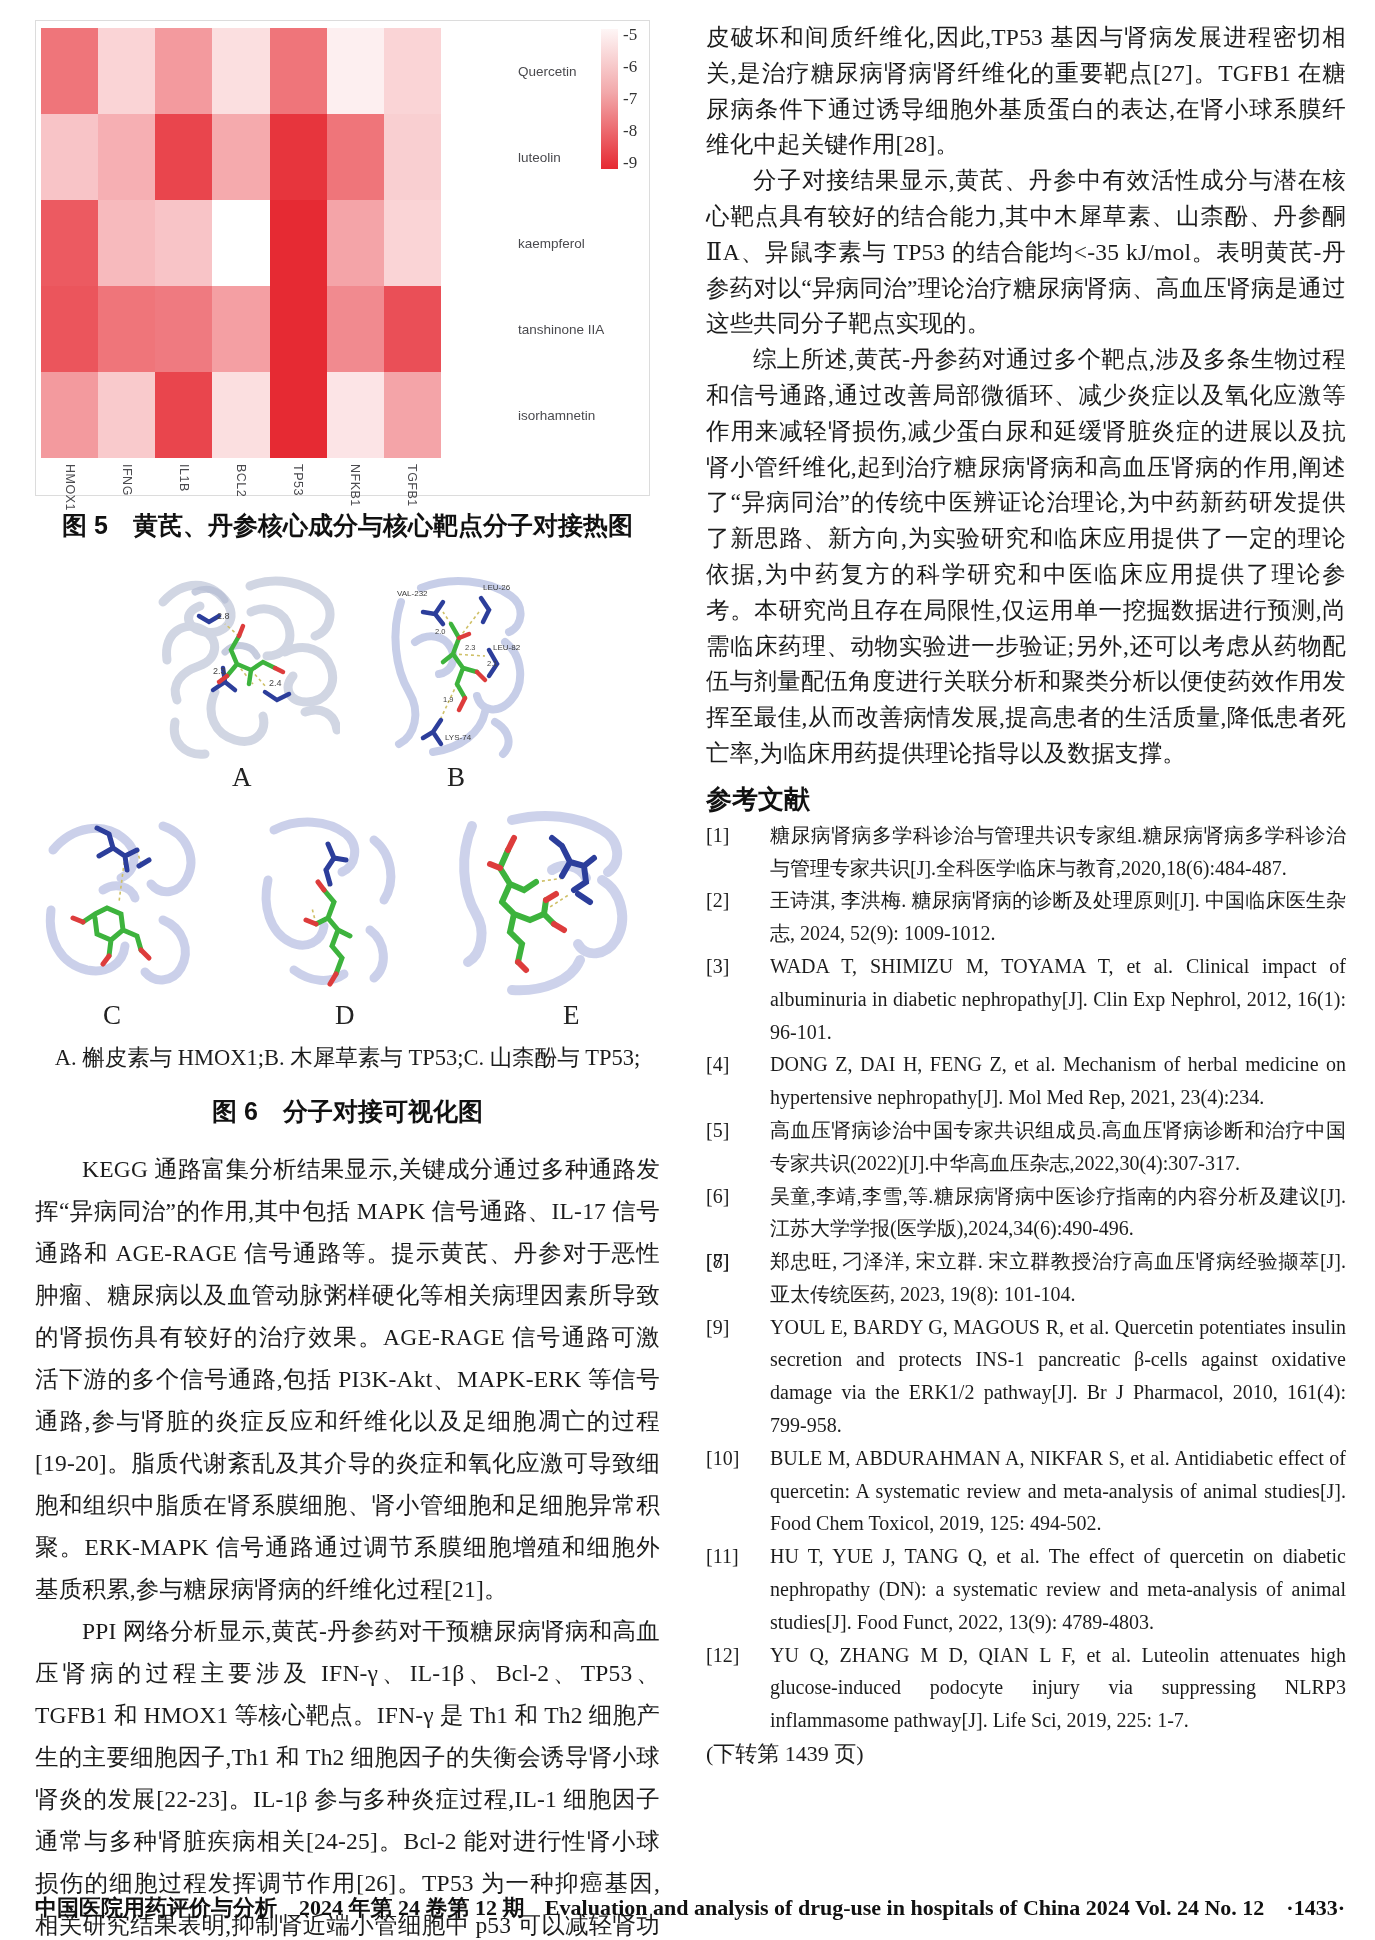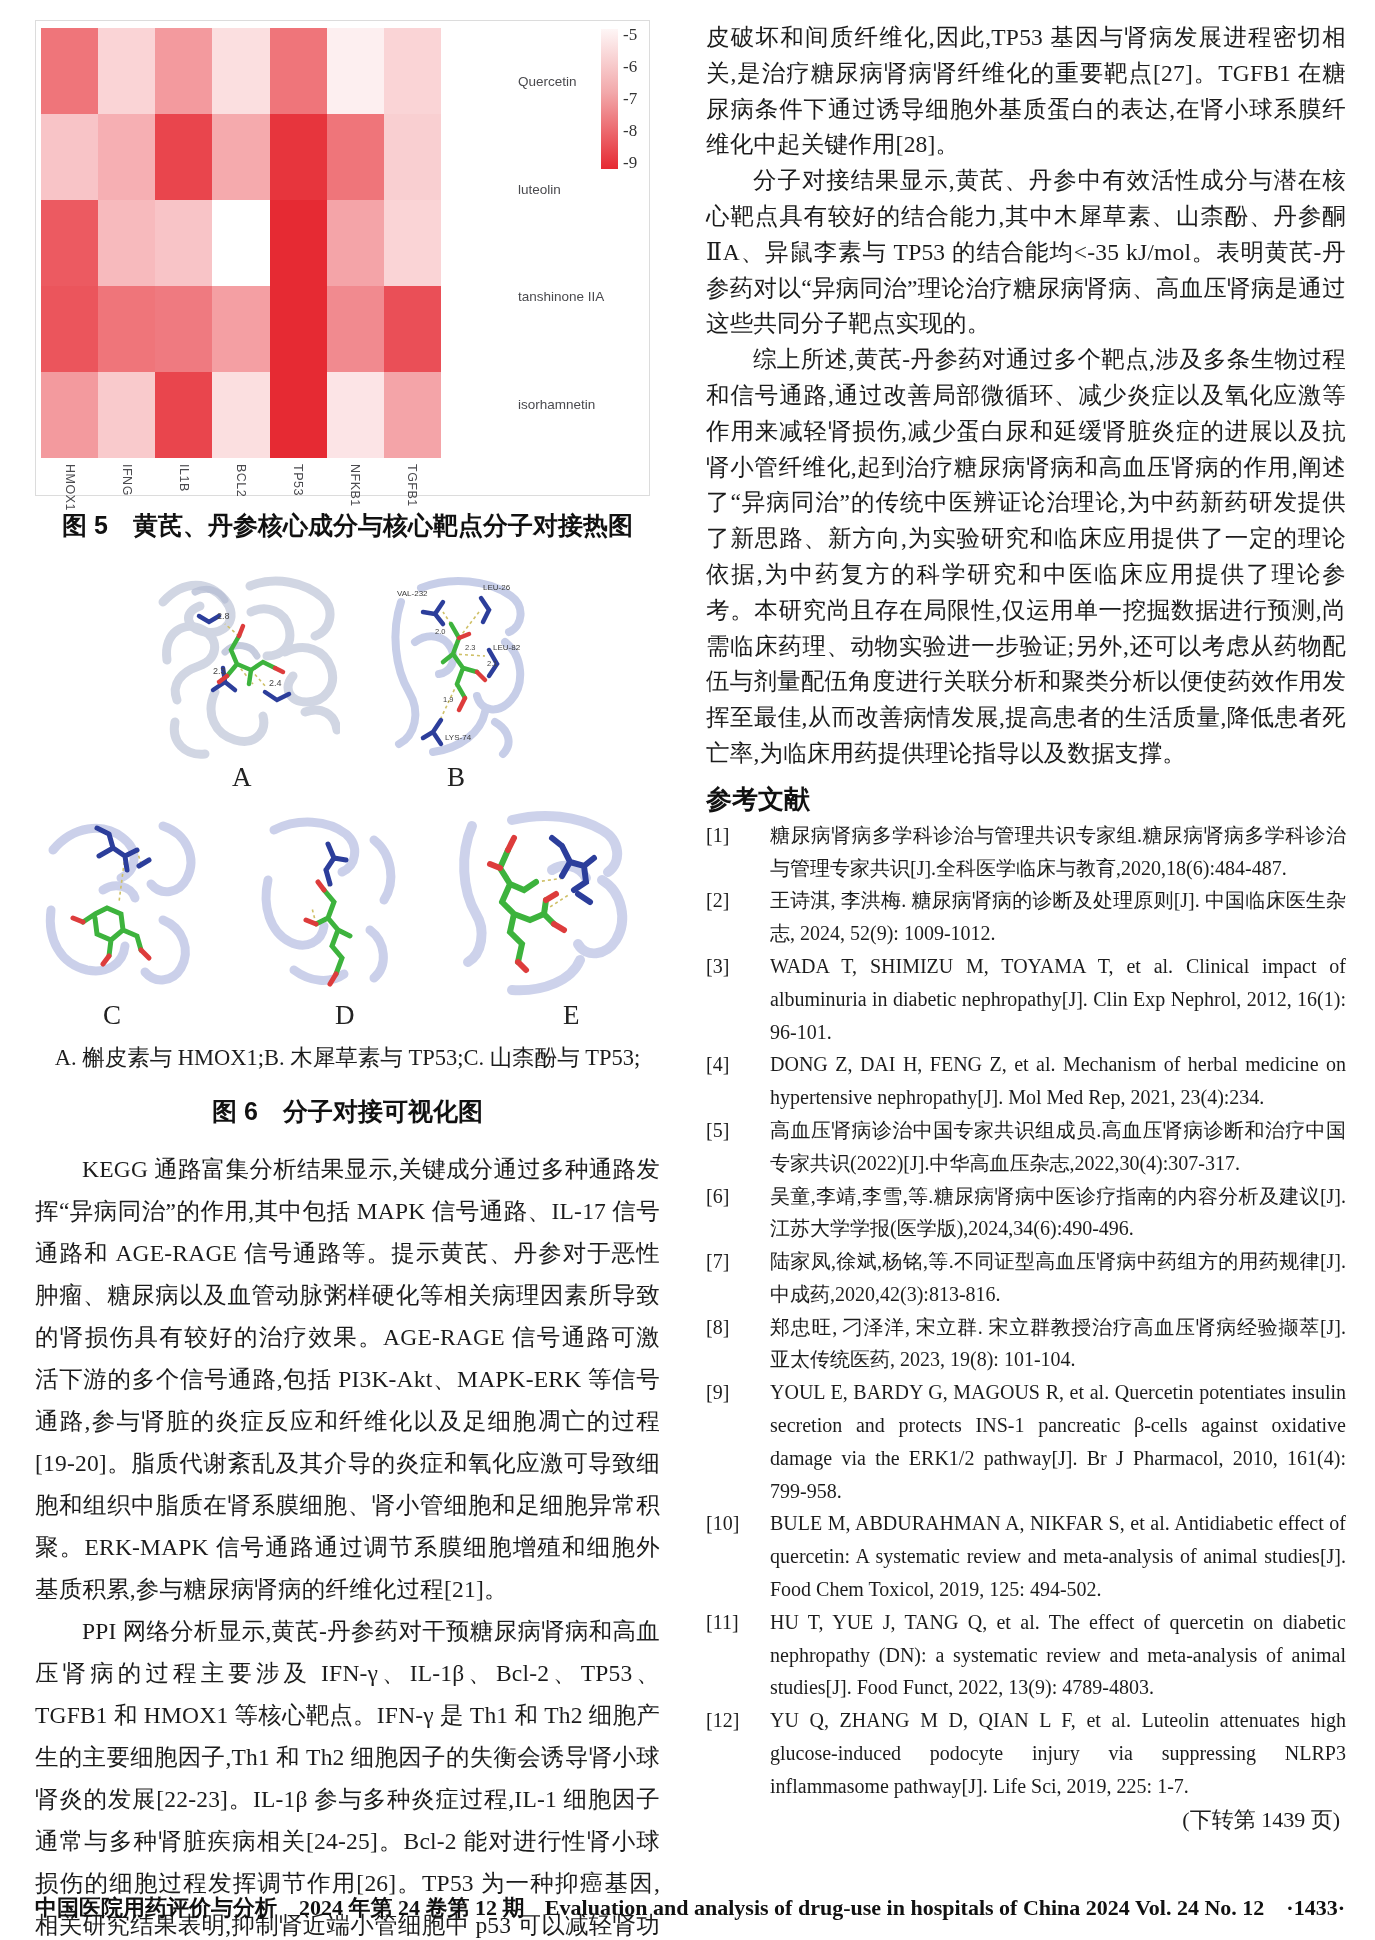--- a/index.html
+++ b/index.html
@@ -36,21 +36,21 @@
   .body-left{margin-top:20px;font-size:23.5px;line-height:42px;text-align:justify;letter-spacing:.2px;}
   .body-right{font-size:23.5px;line-height:35.8px;text-align:justify;letter-spacing:.2px;}
   p.para{margin:0;}
   p.indent{text-indent:2em;}
 
   .refs-header{margin:10px 0 2px 0;font-family:"Liberation Sans",sans-serif;font-weight:bold;
            font-size:26px;color:#111;}
   ol.refs{list-style:none;margin:0;padding:0;font-size:20px;line-height:32.8px;}
   ol.refs li{position:relative;padding-left:64px;text-align:justify;}
   ol.refs .ref-no{position:absolute;left:0;top:0;}
-  .continuation{margin-top:2px;text-align:right;font-size:22px;padding-right:6px;}
+  .continuation{margin-top:2px;font-size:22px;padding-right:6px;}
 
   .footer{position:absolute;left:35px;top:1893px;width:1310px;display:flex;
           justify-content:space-between;font-size:22px;color:#111;font-weight:bold;}
   svg text{font-family:"Liberation Sans",sans-serif;}
 </style>
 </head>
 <body>
 
 <div class="page">
 
@@ -96,20 +96,23 @@
             <div title="isorhamnetin / TGFB1" style="background: rgb(244, 164, 168);"></div>
           </div>
         <div class="hm-rowlabels">
             <div>
               <span>Quercetin</span>
             </div>
             <div>
               <span>luteolin</span>
             </div>
             <div>
+              <span>kaempferol</span>
+            </div>
+            <div>
               <span>tanshinone IIA</span>
             </div>
             <div>
               <span>isorhamnetin</span>
             </div>
           </div>
         <div class="hm-collabels">
             <div>
               <span>HMOX1</span>
             </div>
@@ -342,21 +345,21 @@
 
     <h3 class="refs-header">参考文献</h3>
 
     <ol class="refs">
         <li><span class="ref-no">[1]</span><span>糖尿病肾病多学科诊治与管理共识专家组.糖尿病肾病多学科诊治与管理专家共识[J].全科医学临床与教育,2020,18(6):484-487.</span></li>
         <li><span class="ref-no">[2]</span><span>王诗淇, 李洪梅. 糖尿病肾病的诊断及处理原则[J]. 中国临床医生杂志, 2024, 52(9): 1009-1012.</span></li>
         <li><span class="ref-no">[3]</span><span>WADA T, SHIMIZU M, TOYAMA T, et al. Clinical impact of albuminuria in diabetic nephropathy[J]. Clin Exp Nephrol, 2012, 16(1): 96-101.</span></li>
         <li><span class="ref-no">[4]</span><span>DONG Z, DAI H, FENG Z, et al. Mechanism of herbal medicine on hypertensive nephropathy[J]. Mol Med Rep, 2021, 23(4):234.</span></li>
         <li><span class="ref-no">[5]</span><span>高血压肾病诊治中国专家共识组成员.高血压肾病诊断和治疗中国专家共识(2022)[J].中华高血压杂志,2022,30(4):307-317.</span></li>
         <li><span class="ref-no">[6]</span><span>吴童,李靖,李雪,等.糖尿病肾病中医诊疗指南的内容分析及建议[J].江苏大学学报(医学版),2024,34(6):490-496.</span></li>
-        <li><span class="ref-no">[7]</span><span>陆家凤,徐斌,杨铭,等.不同证型高血压肾病中药组方的用药规律[J].中成药,2020,42(3):813-816.</span></li>
+        <li><span class="ref-no">[7]</span></li>
         <li><span class="ref-no">[8]</span><span>郑忠旺, 刁泽洋, 宋立群. 宋立群教授治疗高血压肾病经验撷萃[J]. 亚太传统医药, 2023, 19(8): 101-104.</span></li>
         <li><span class="ref-no">[9]</span><span>YOUL E, BARDY G, MAGOUS R, et al. Quercetin potentiates insulin secretion and protects INS-1 pancreatic β-cells against oxidative damage via the ERK1/2 pathway[J]. Br J Pharmacol, 2010, 161(4): 799-958.</span></li>
         <li><span class="ref-no">[10]</span><span>BULE M, ABDURAHMAN A, NIKFAR S, et al. Antidiabetic effect of quercetin: A systematic review and meta-analysis of animal studies[J]. Food Chem Toxicol, 2019, 125: 494-502.</span></li>
         <li><span class="ref-no">[11]</span><span>HU T, YUE J, TANG Q, et al. The effect of quercetin on diabetic nephropathy (DN): a systematic review and meta-analysis of animal studies[J]. Food Funct, 2022, 13(9): 4789-4803.</span></li>
         <li><span class="ref-no">[12]</span><span>YU Q, ZHANG M D, QIAN L F, et al. Luteolin attenuates high glucose-induced podocyte injury via suppressing NLRP3 inflammasome pathway[J]. Life Sci, 2019, 225: 1-7.</span></li>
       </ol>
 
     <div class="continuation">(下转第 1439 页)</div>
   </div>
 

